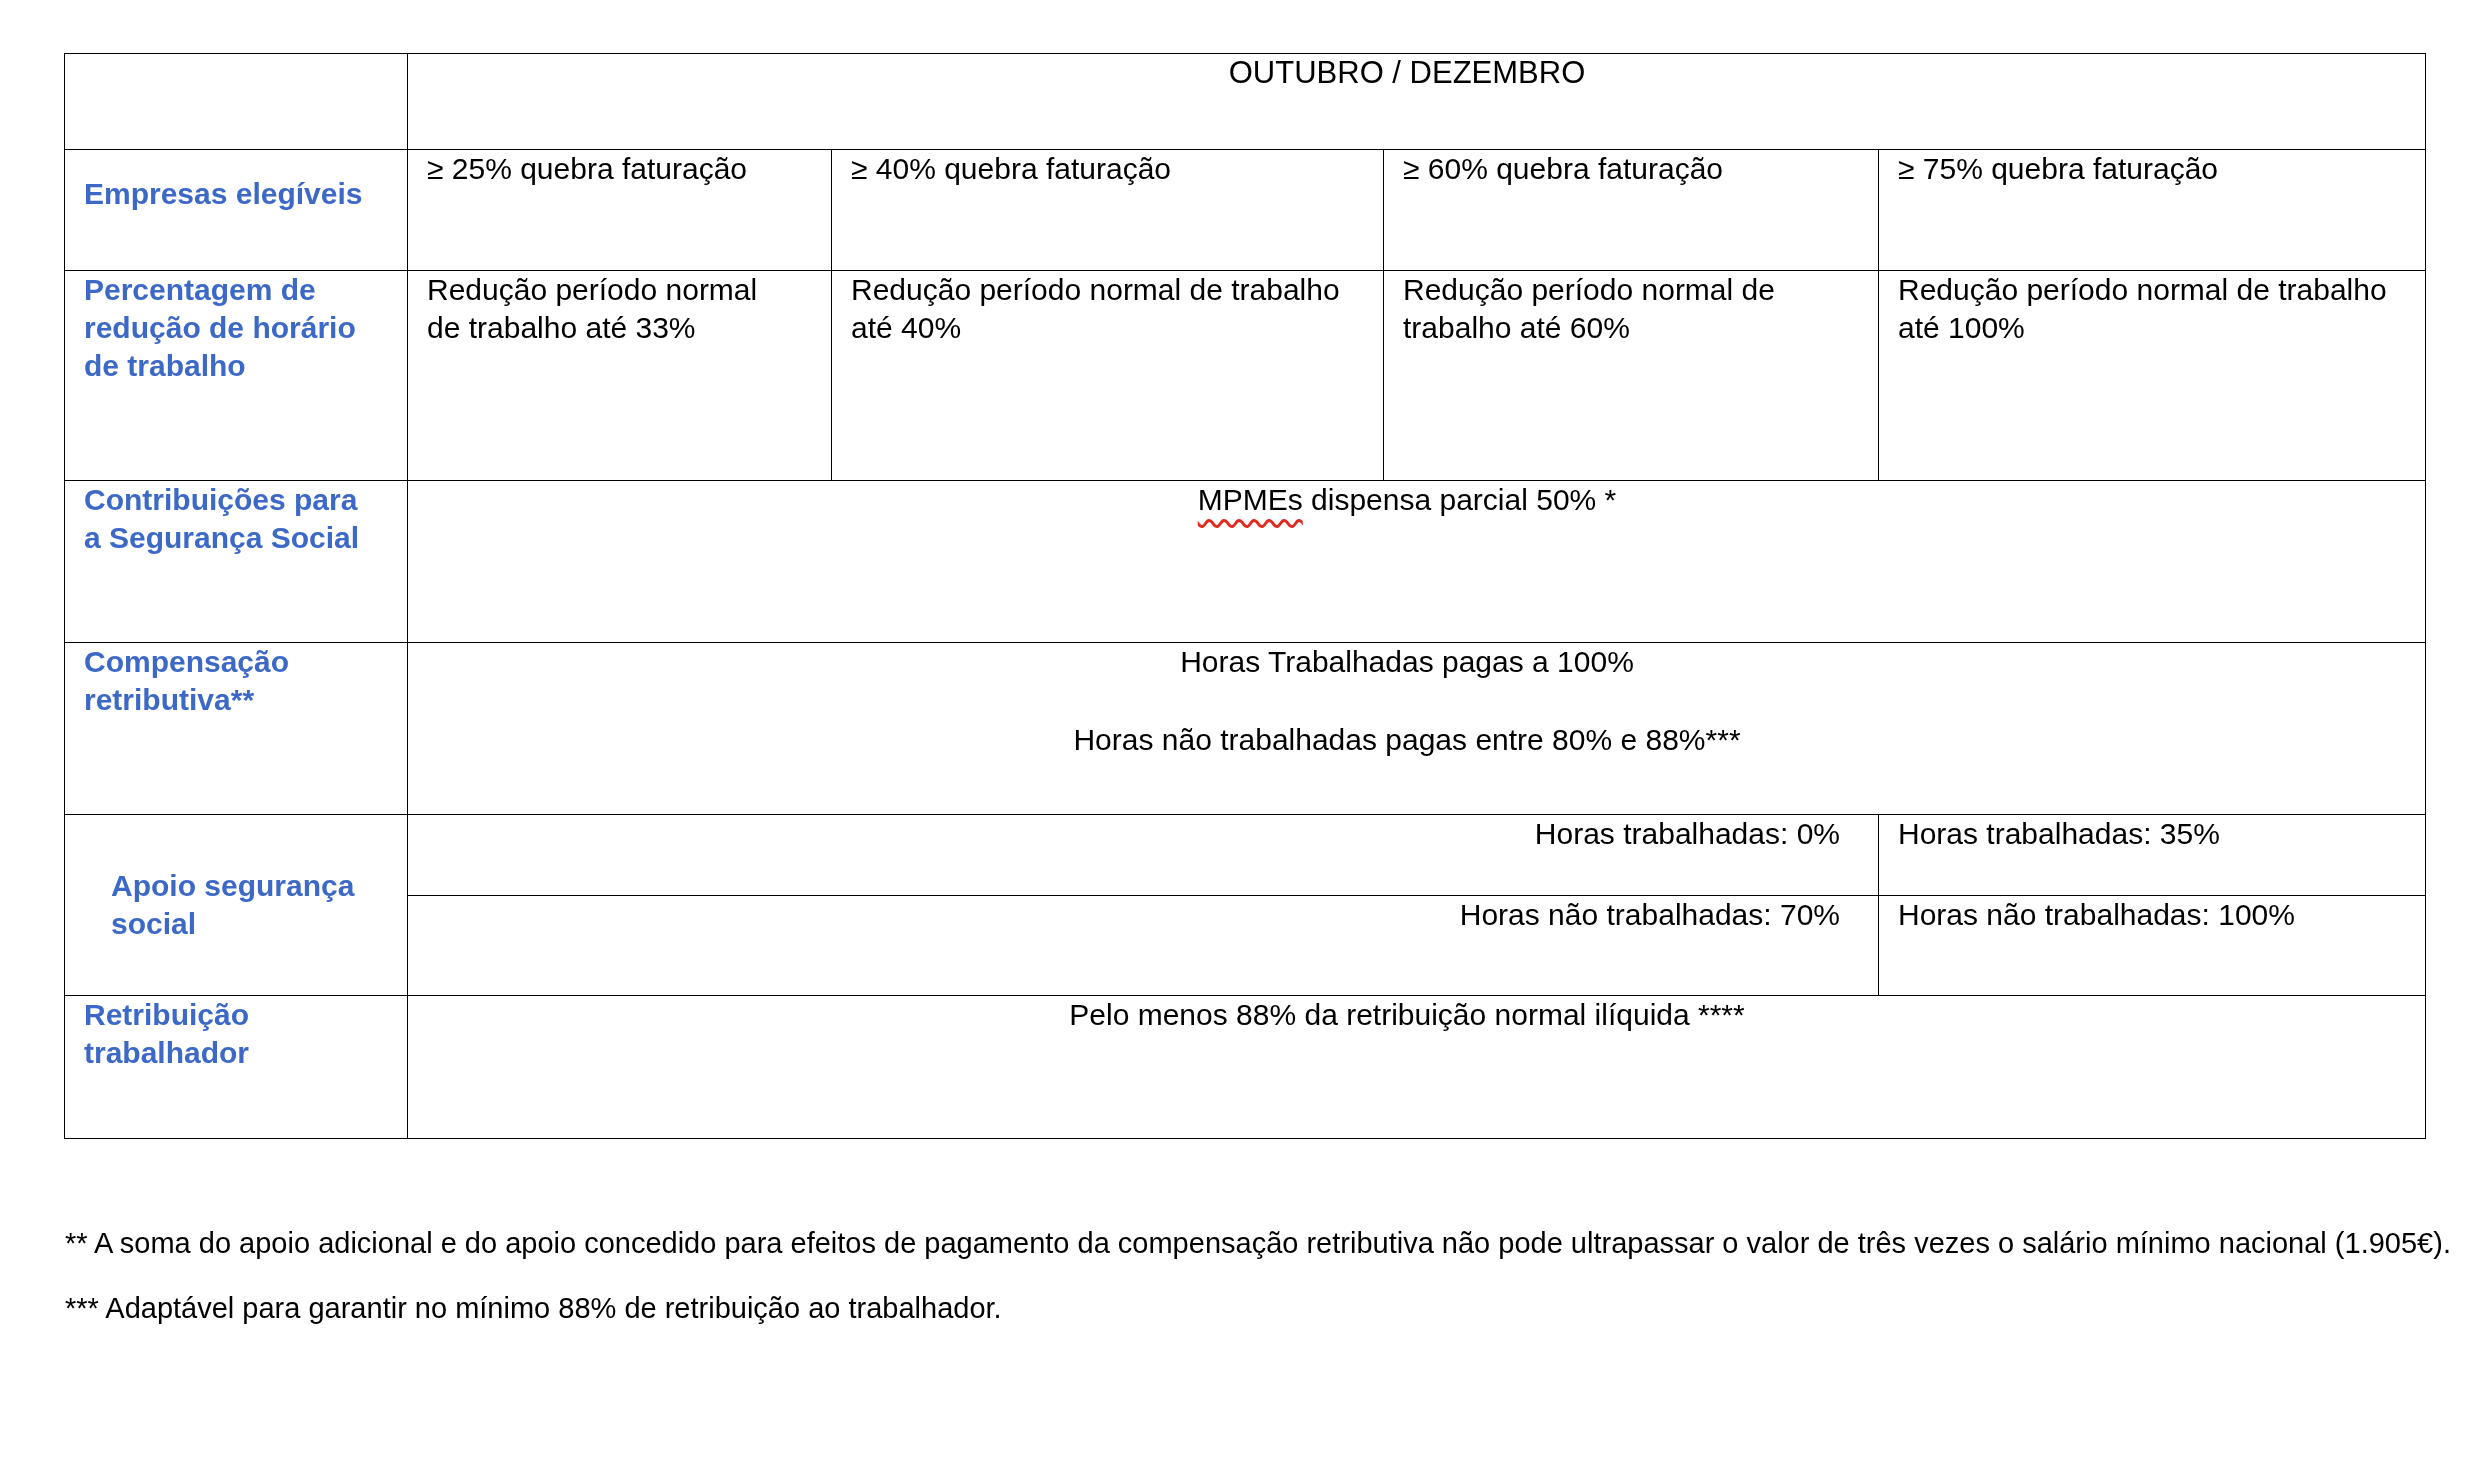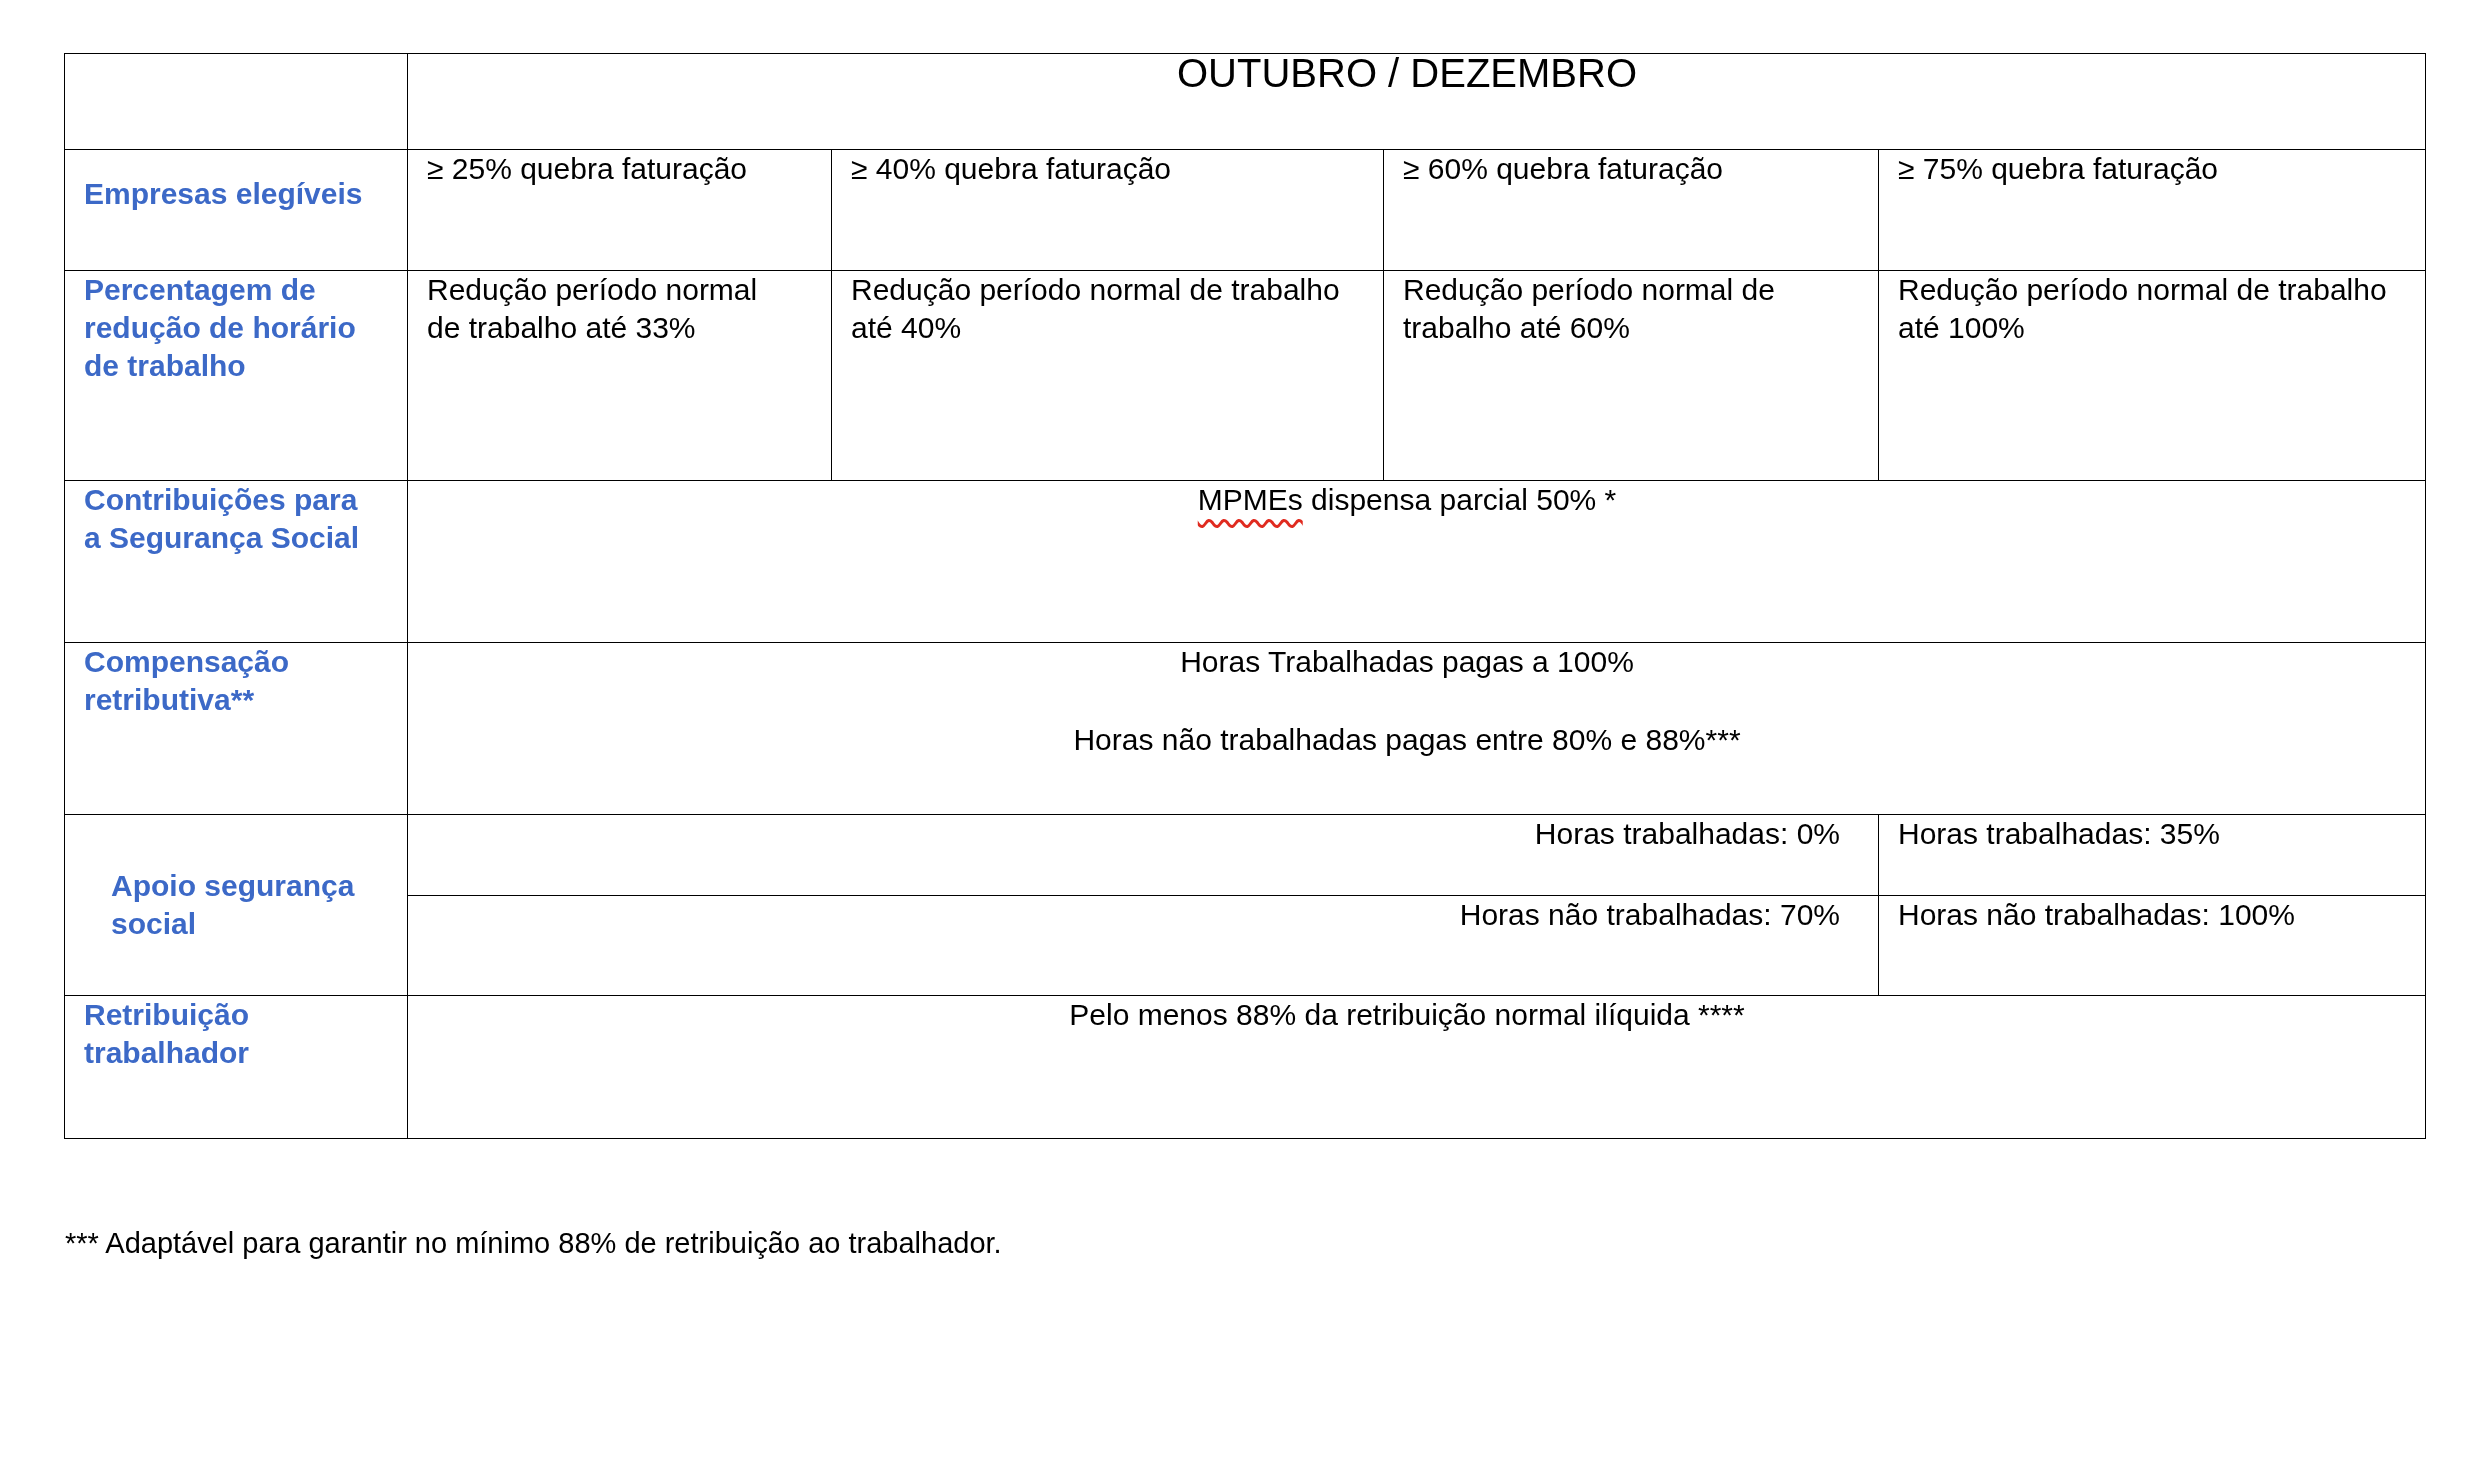--- a/index.html
+++ b/index.html
@@ -29,21 +29,21 @@
     border: 1.9px solid #000000;
     vertical-align: top;
     box-sizing: border-box;
     padding: 0 38px 0 19px;
     line-height: 38px;
   }
 
   
   td.period-header {
     text-align: center;
-    font-size: 40px;
+    font-size: 31px;
     padding-top: 15.3px;
   }
 
   
   td.row-label {
     color: #3c69c7;
     font-weight: bold;
     padding: 19px 25px 0 17px;
     line-height: 62px;
   }
@@ -169,15 +169,16 @@
   </tr>
 
   <tr style="height:143px">
     <td class="row-label">Retribuição trabalhador</td>
     <td colspan="4" class="cell-value-top">Pelo menos 88% da retribuição normal ilíquida ****</td>
   </tr>
 </tbody>
   </table>
 
 <div class="footnotes">
+  <div class="footnote">** A soma do apoio adicional e do apoio concedido para efeitos de pagamento da compensação retributiva não pode ultrapassar o valor de três vezes o salário mínimo nacional (1.905€).</div>
   <div class="footnote">*** Adaptável para garantir no mínimo 88% de retribuição ao trabalhador.</div>
 </div>
 
 
 </body></html>

